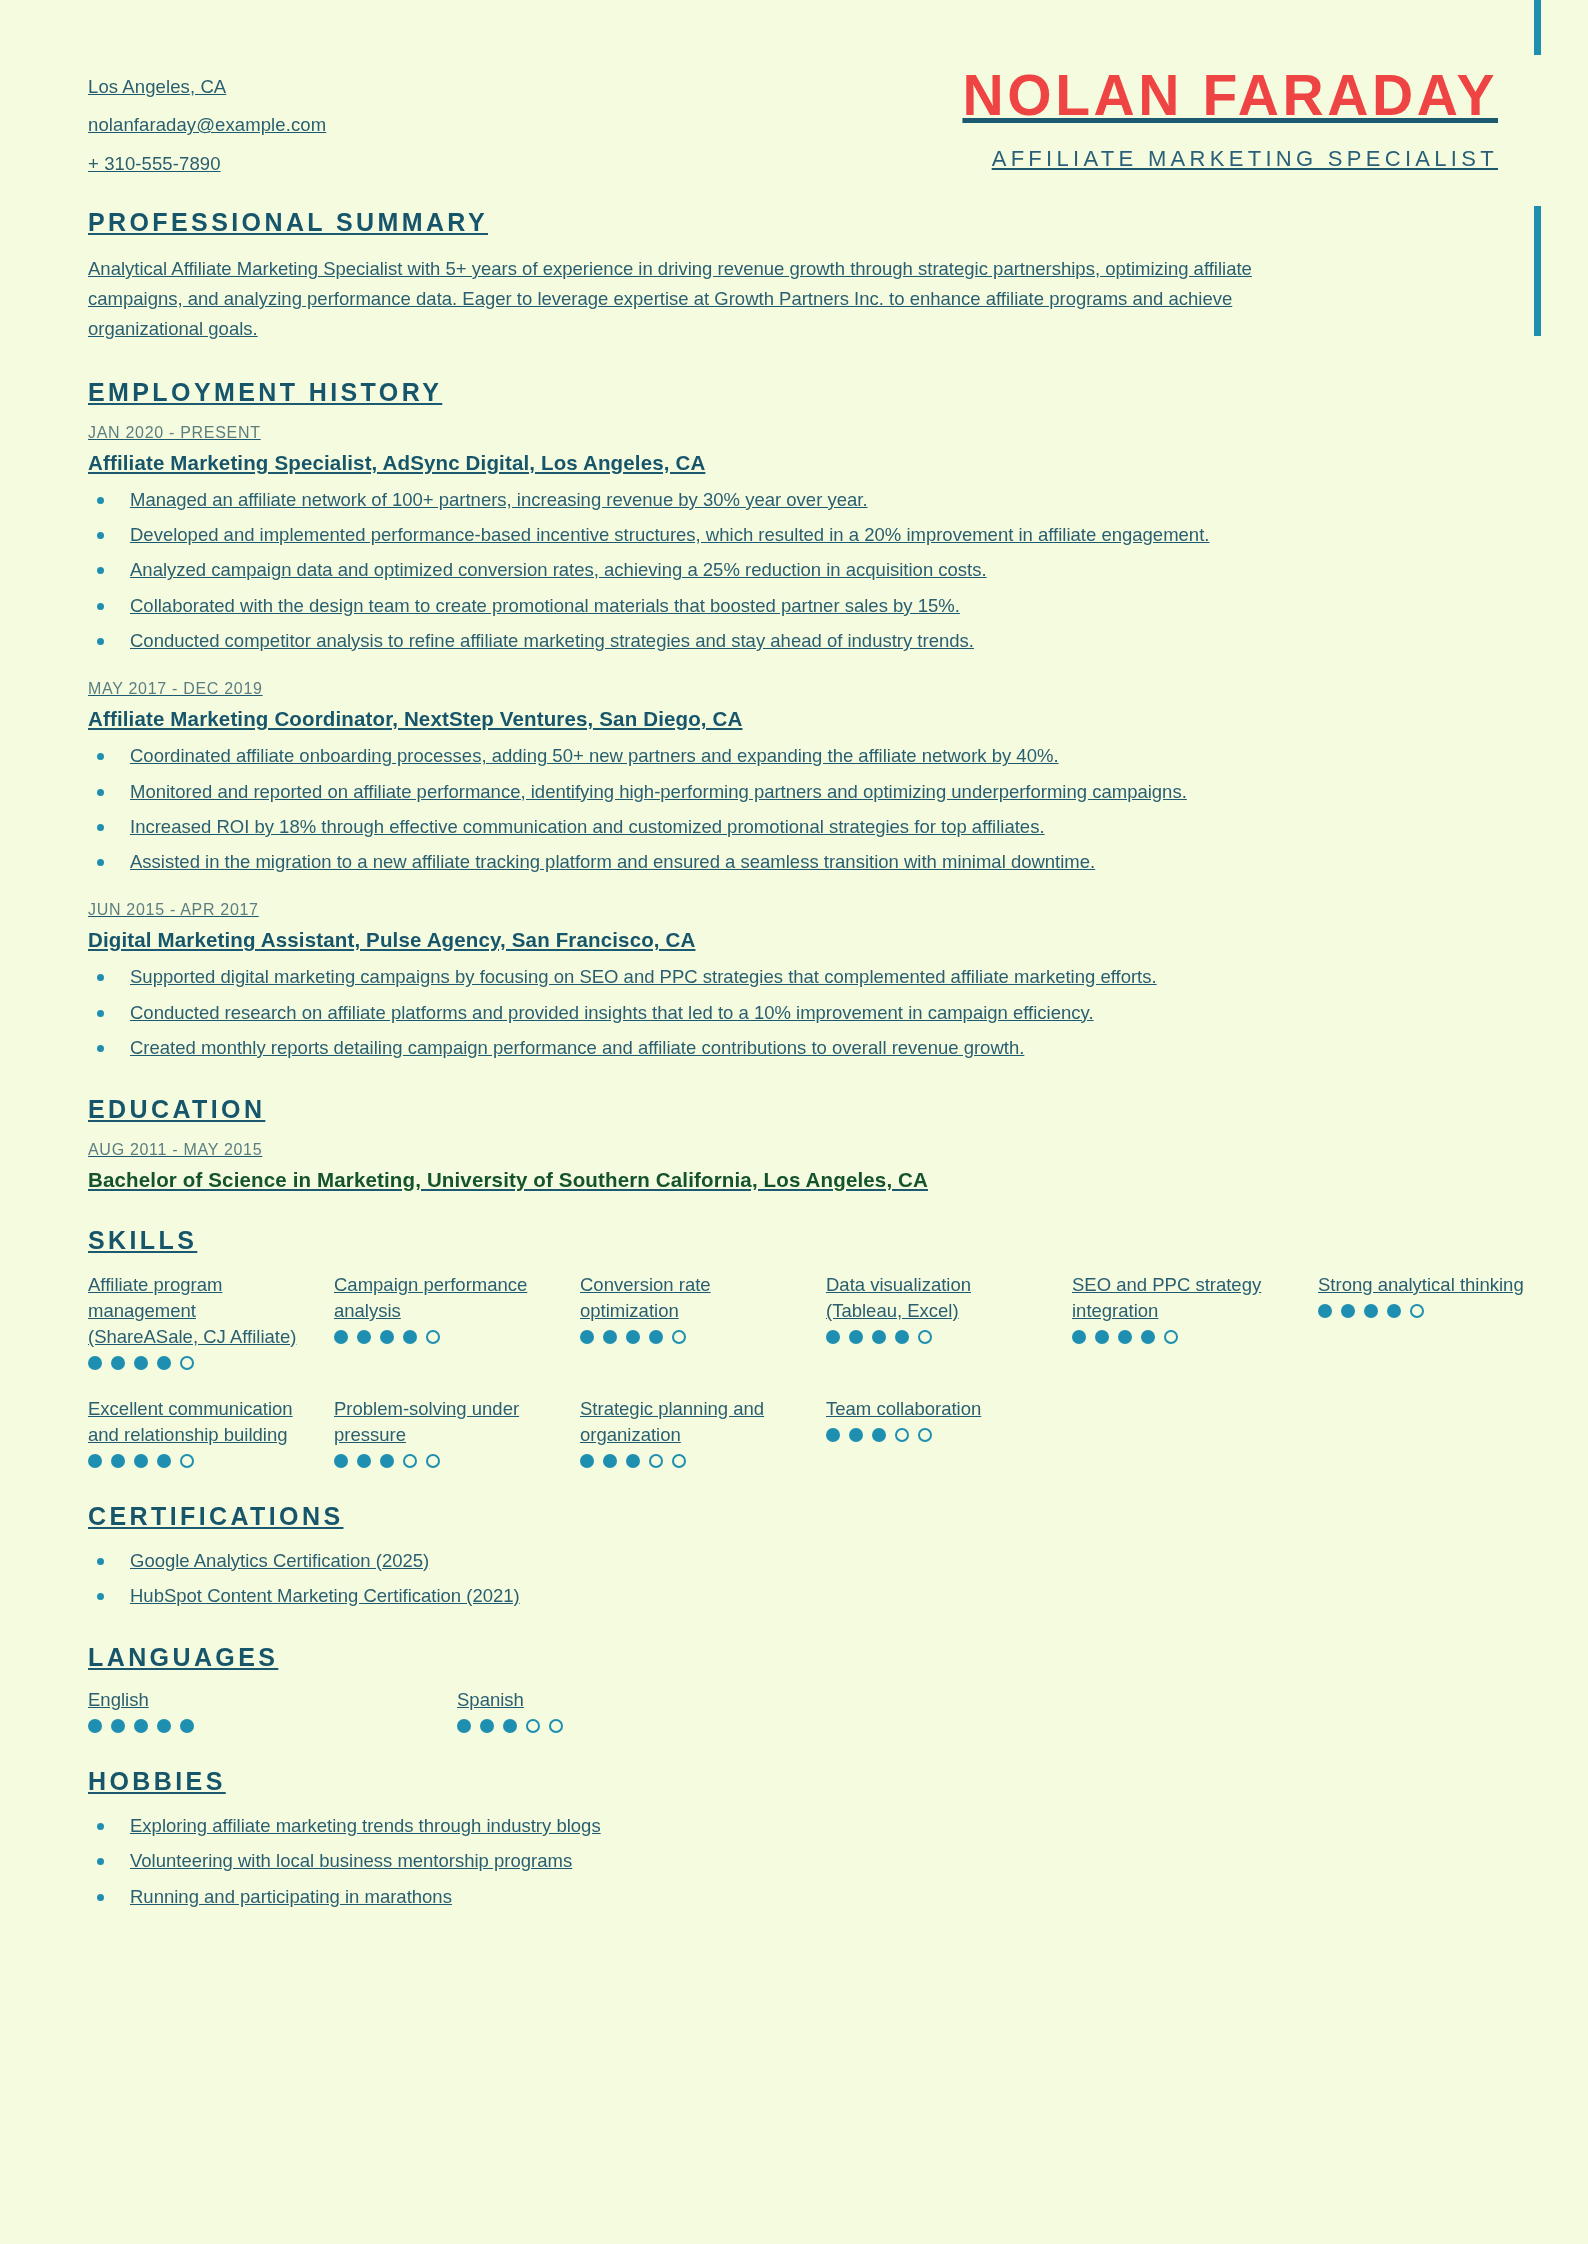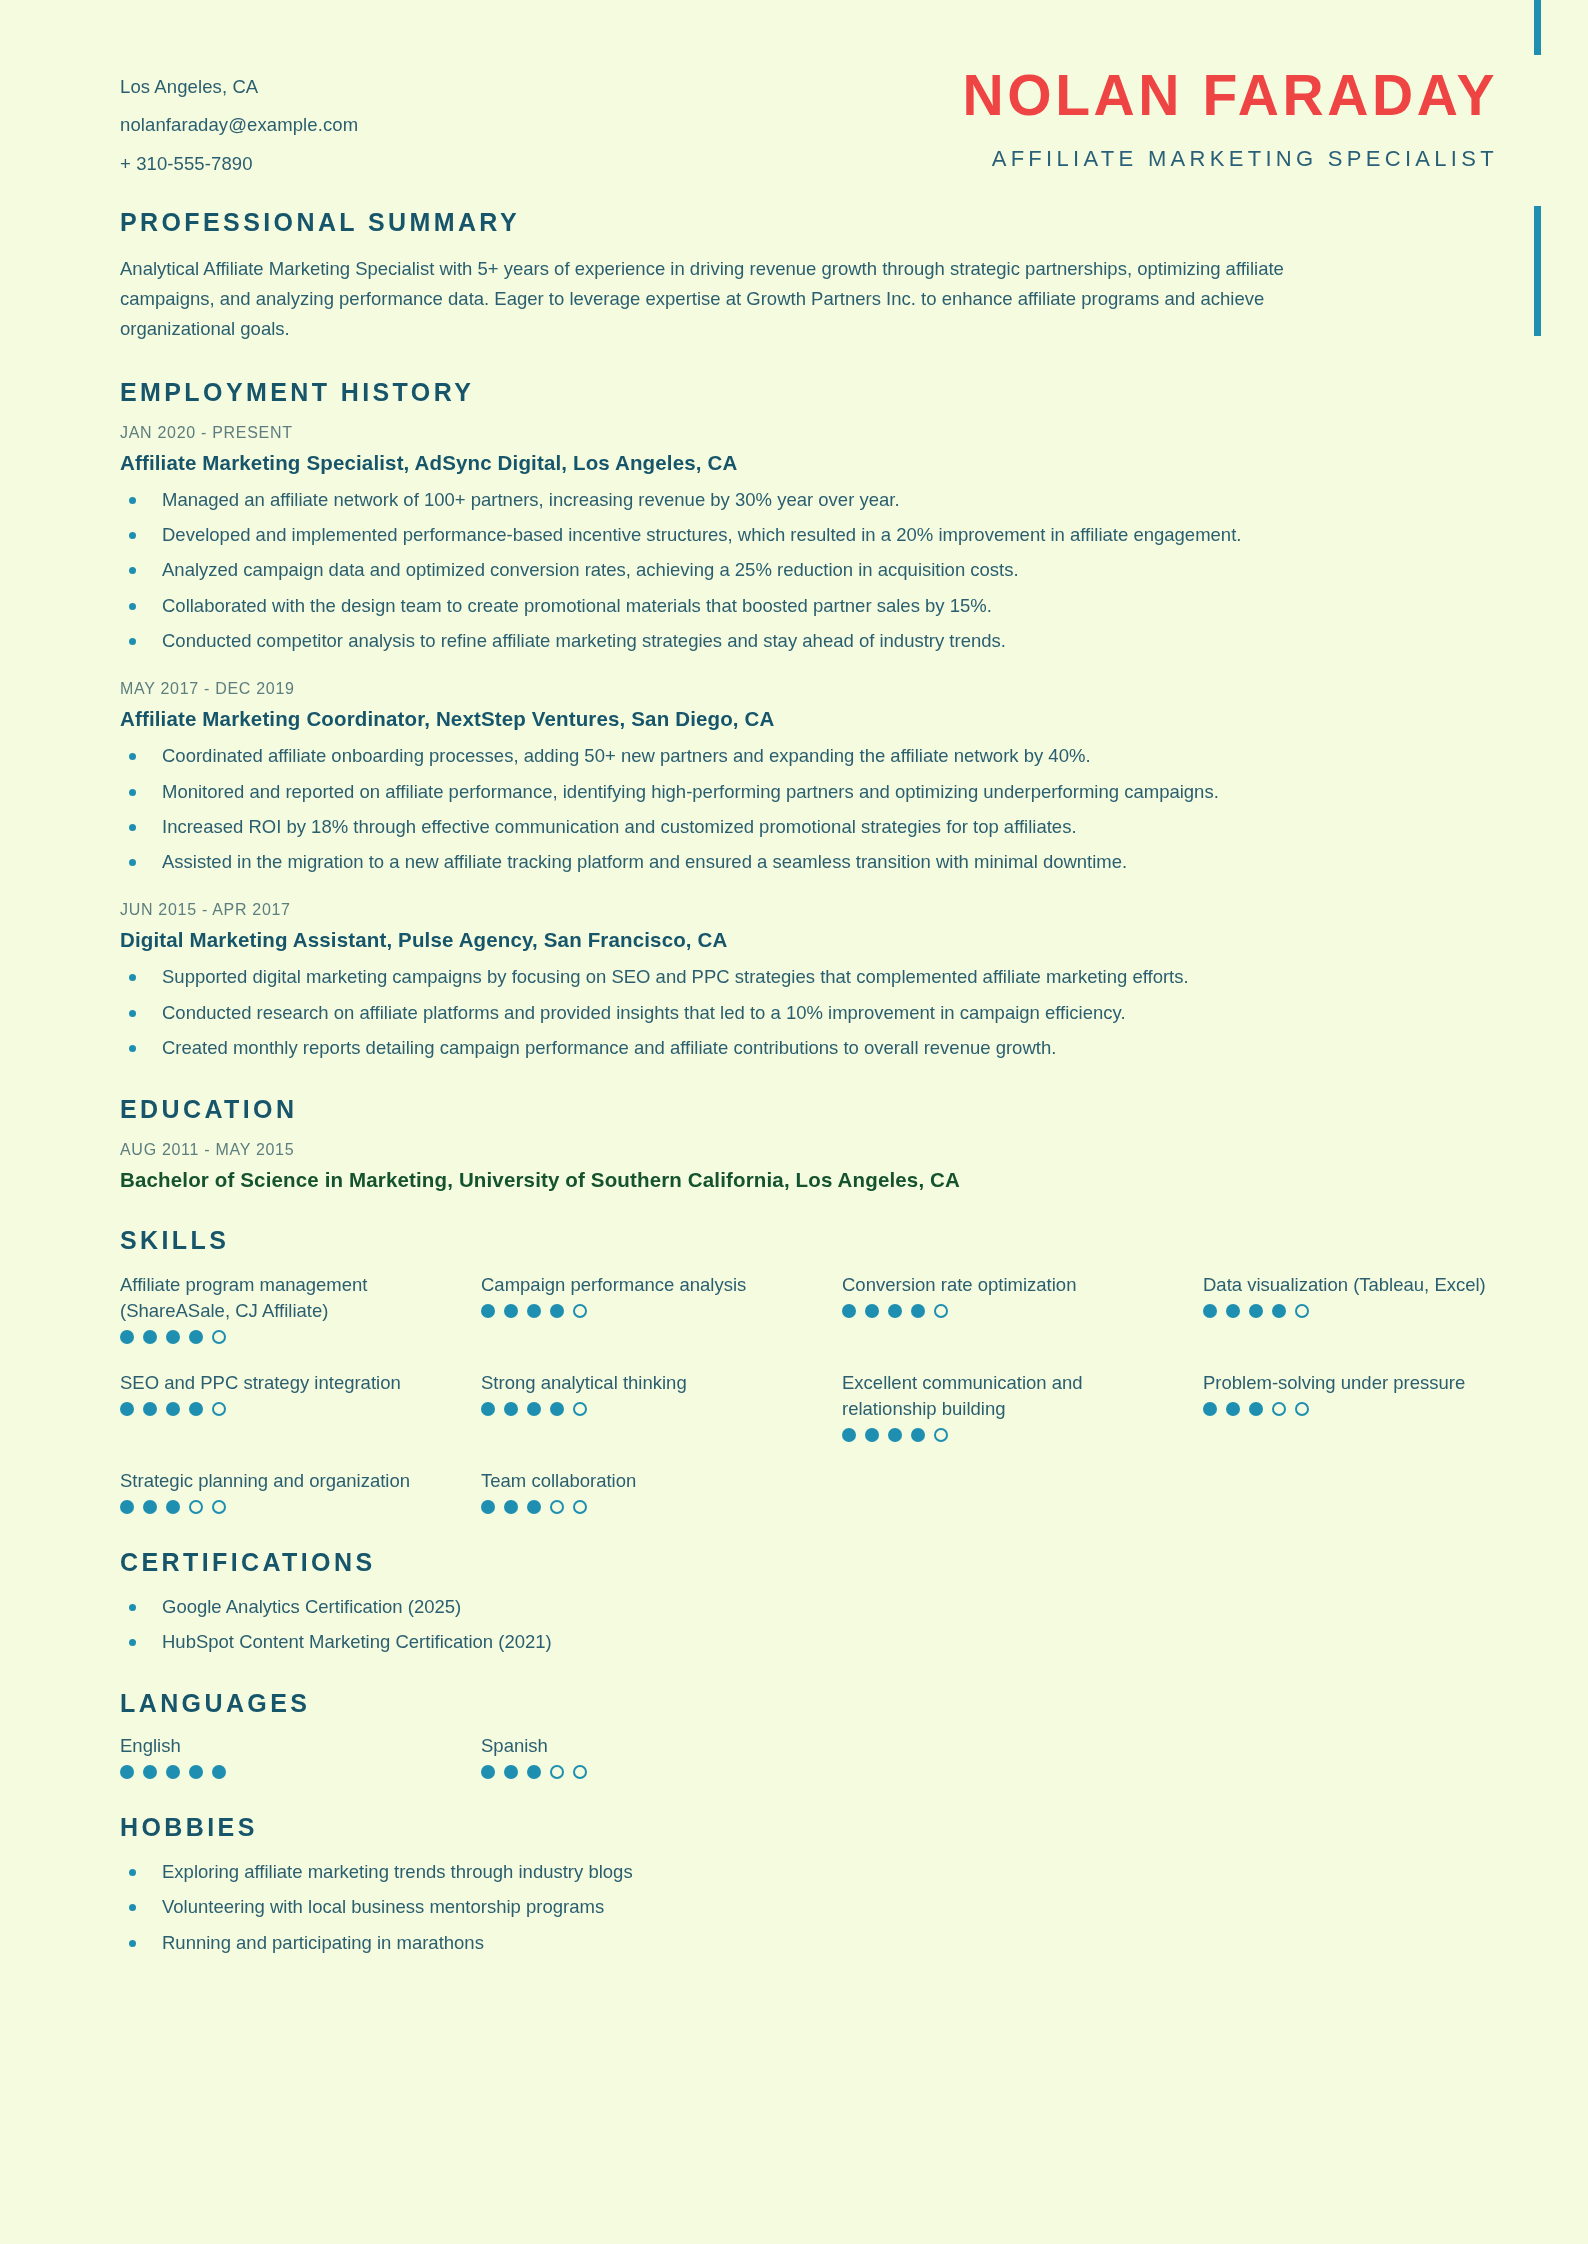--- a/index.html
+++ b/index.html
@@ -23,21 +23,22 @@
     width: 7px;
     background: #1e8fb0;
     right: 47px;
   }
   .accent-bar.top    { top: 0px;  height: 55px; }
   .accent-bar.bottom { top: 206px; height: 130px; }
 
   
   .page {
     position: relative;
-    padding: 0 60px 0 120px;
+    padding: 0 60px 0 88px;
+    text-decoration: underline;
   }
 
   
   .header {
     display: flex;
     align-items: flex-start;
     justify-content: space-between;
     padding-top: 63px;
     min-height: 130px;
   }
@@ -140,21 +141,21 @@
   .edu-heading {
     font-size: 20.5px;
     font-weight: bold;
     color: #14532d;
     letter-spacing: 0.15px;
   }
 
   
   .skills-grid {
     display: grid;
-    grid-template-columns: repeat(4, 1fr);
+    grid-template-columns: repeat(6, 1fr);
     column-gap: 36px;
     row-gap: 26px;
     align-items: start;
   }
   .skill-name {
     font-size: 18.5px;
     line-height: 1.4;
     color: #2b5f70;
     margin-bottom: 6px;
   }

